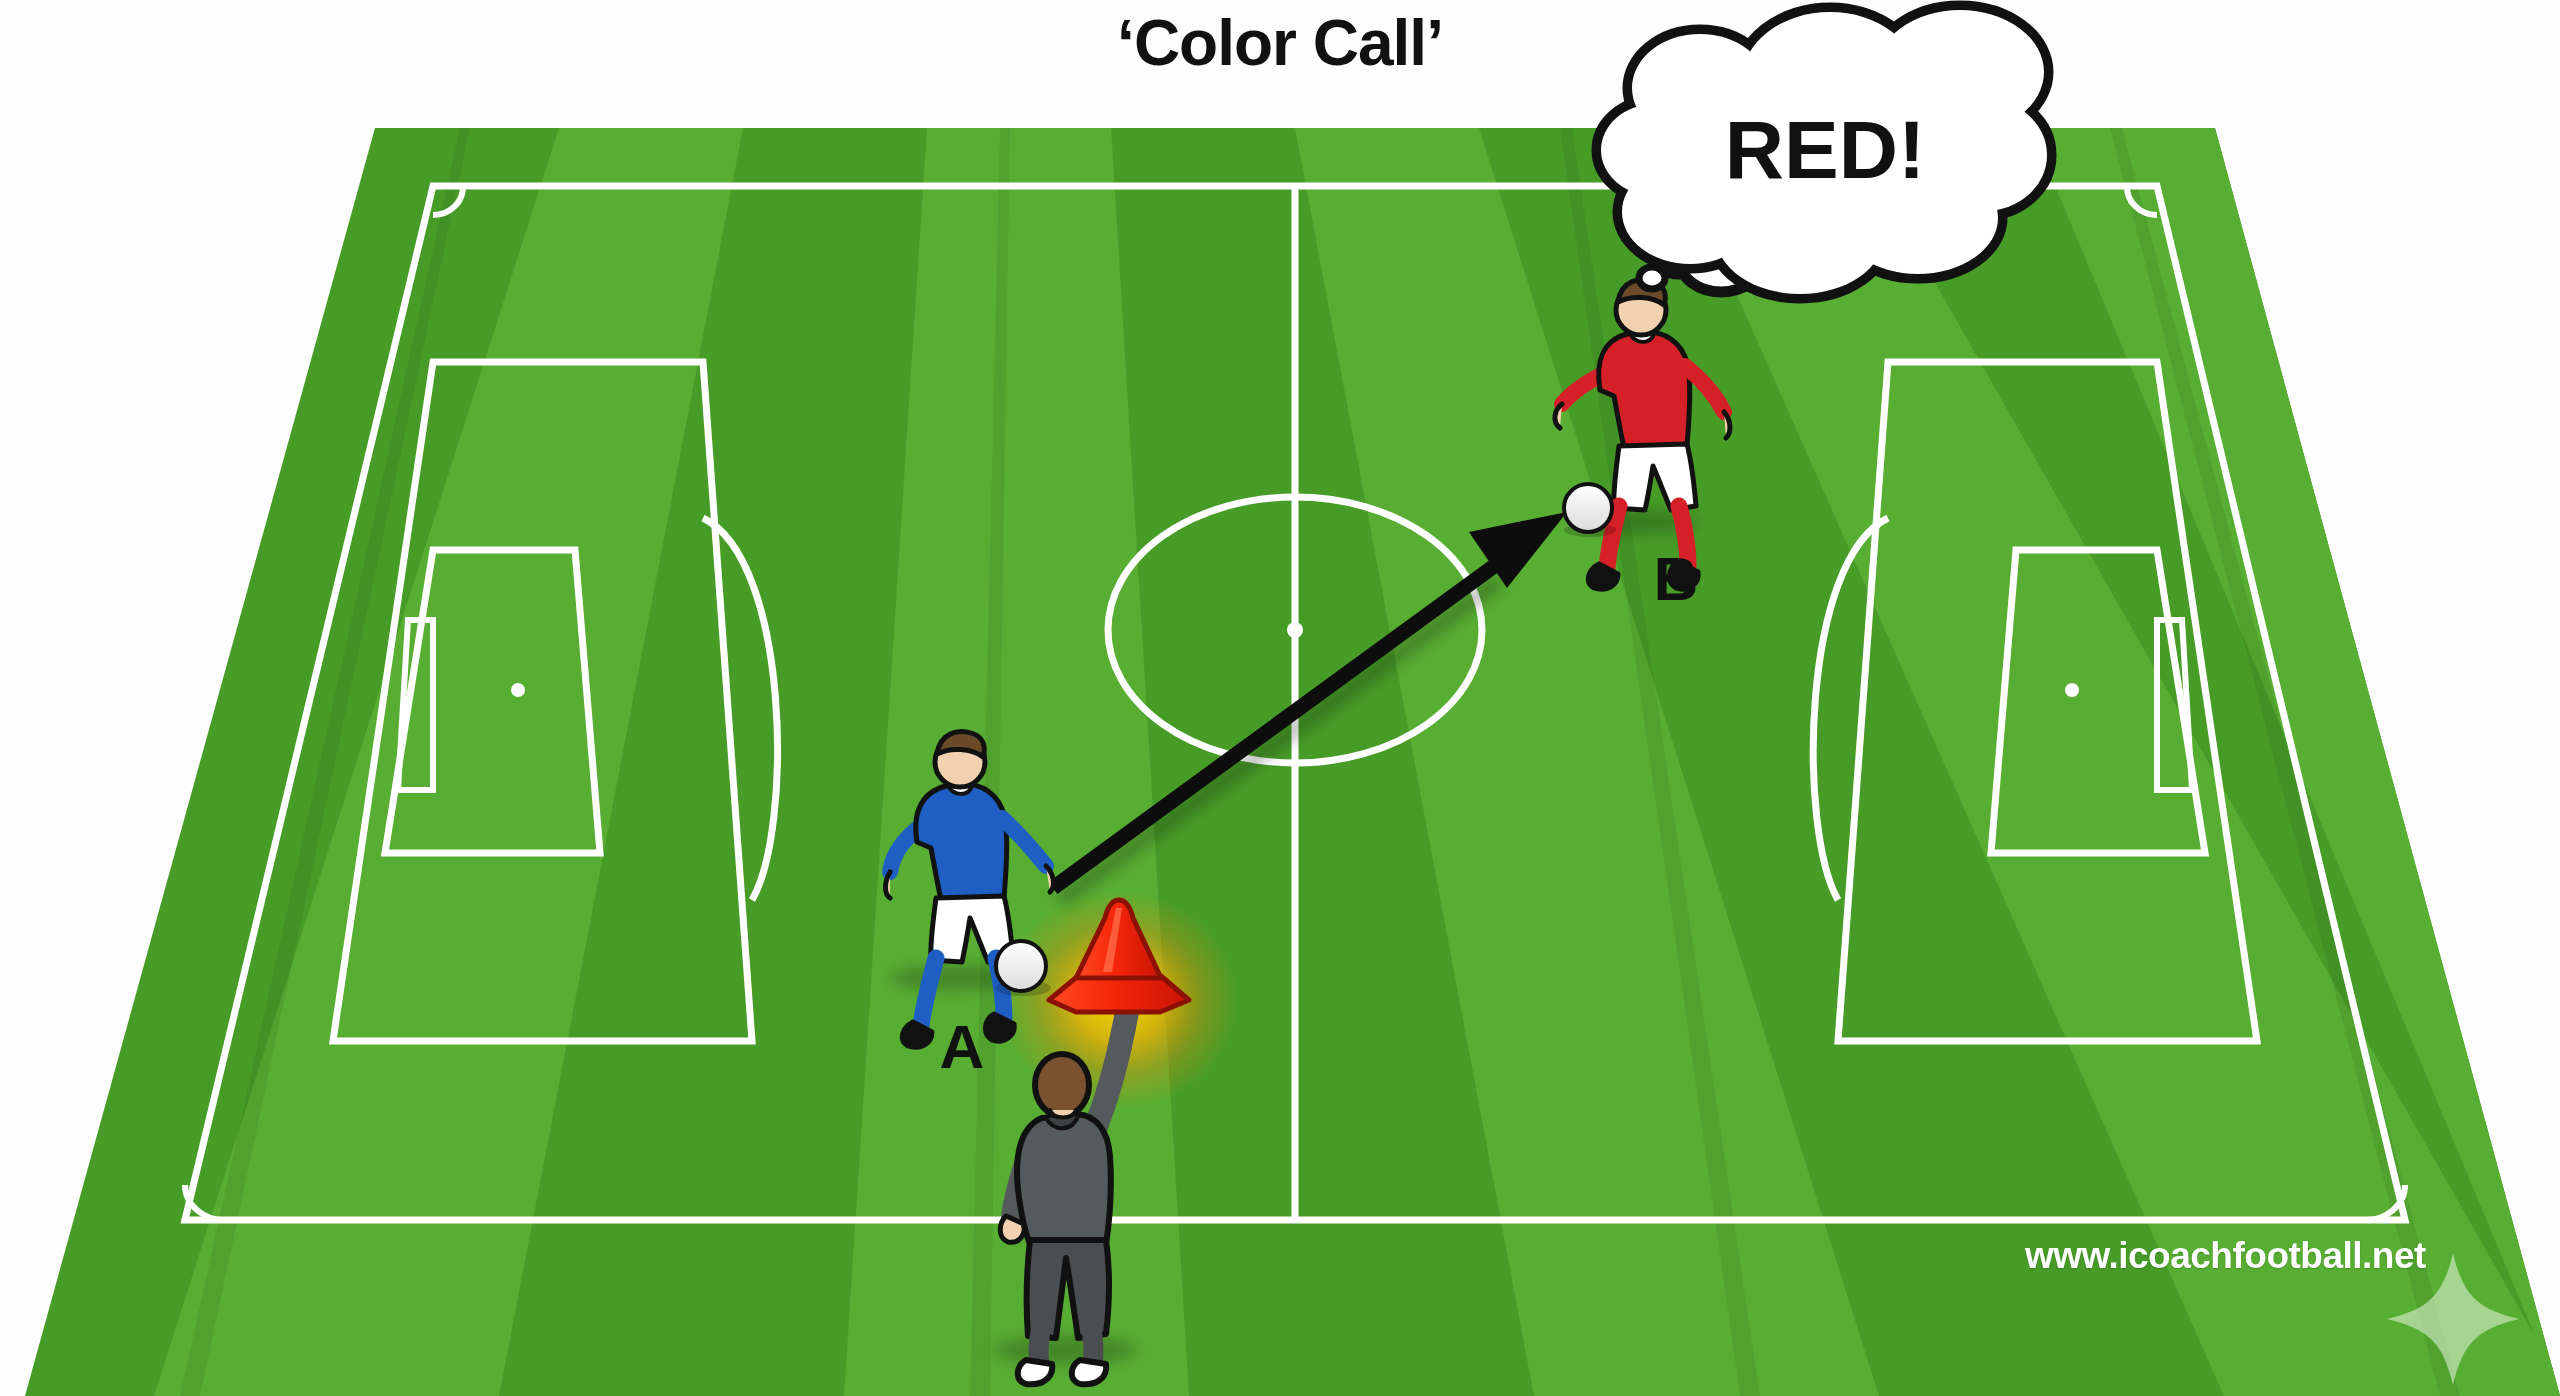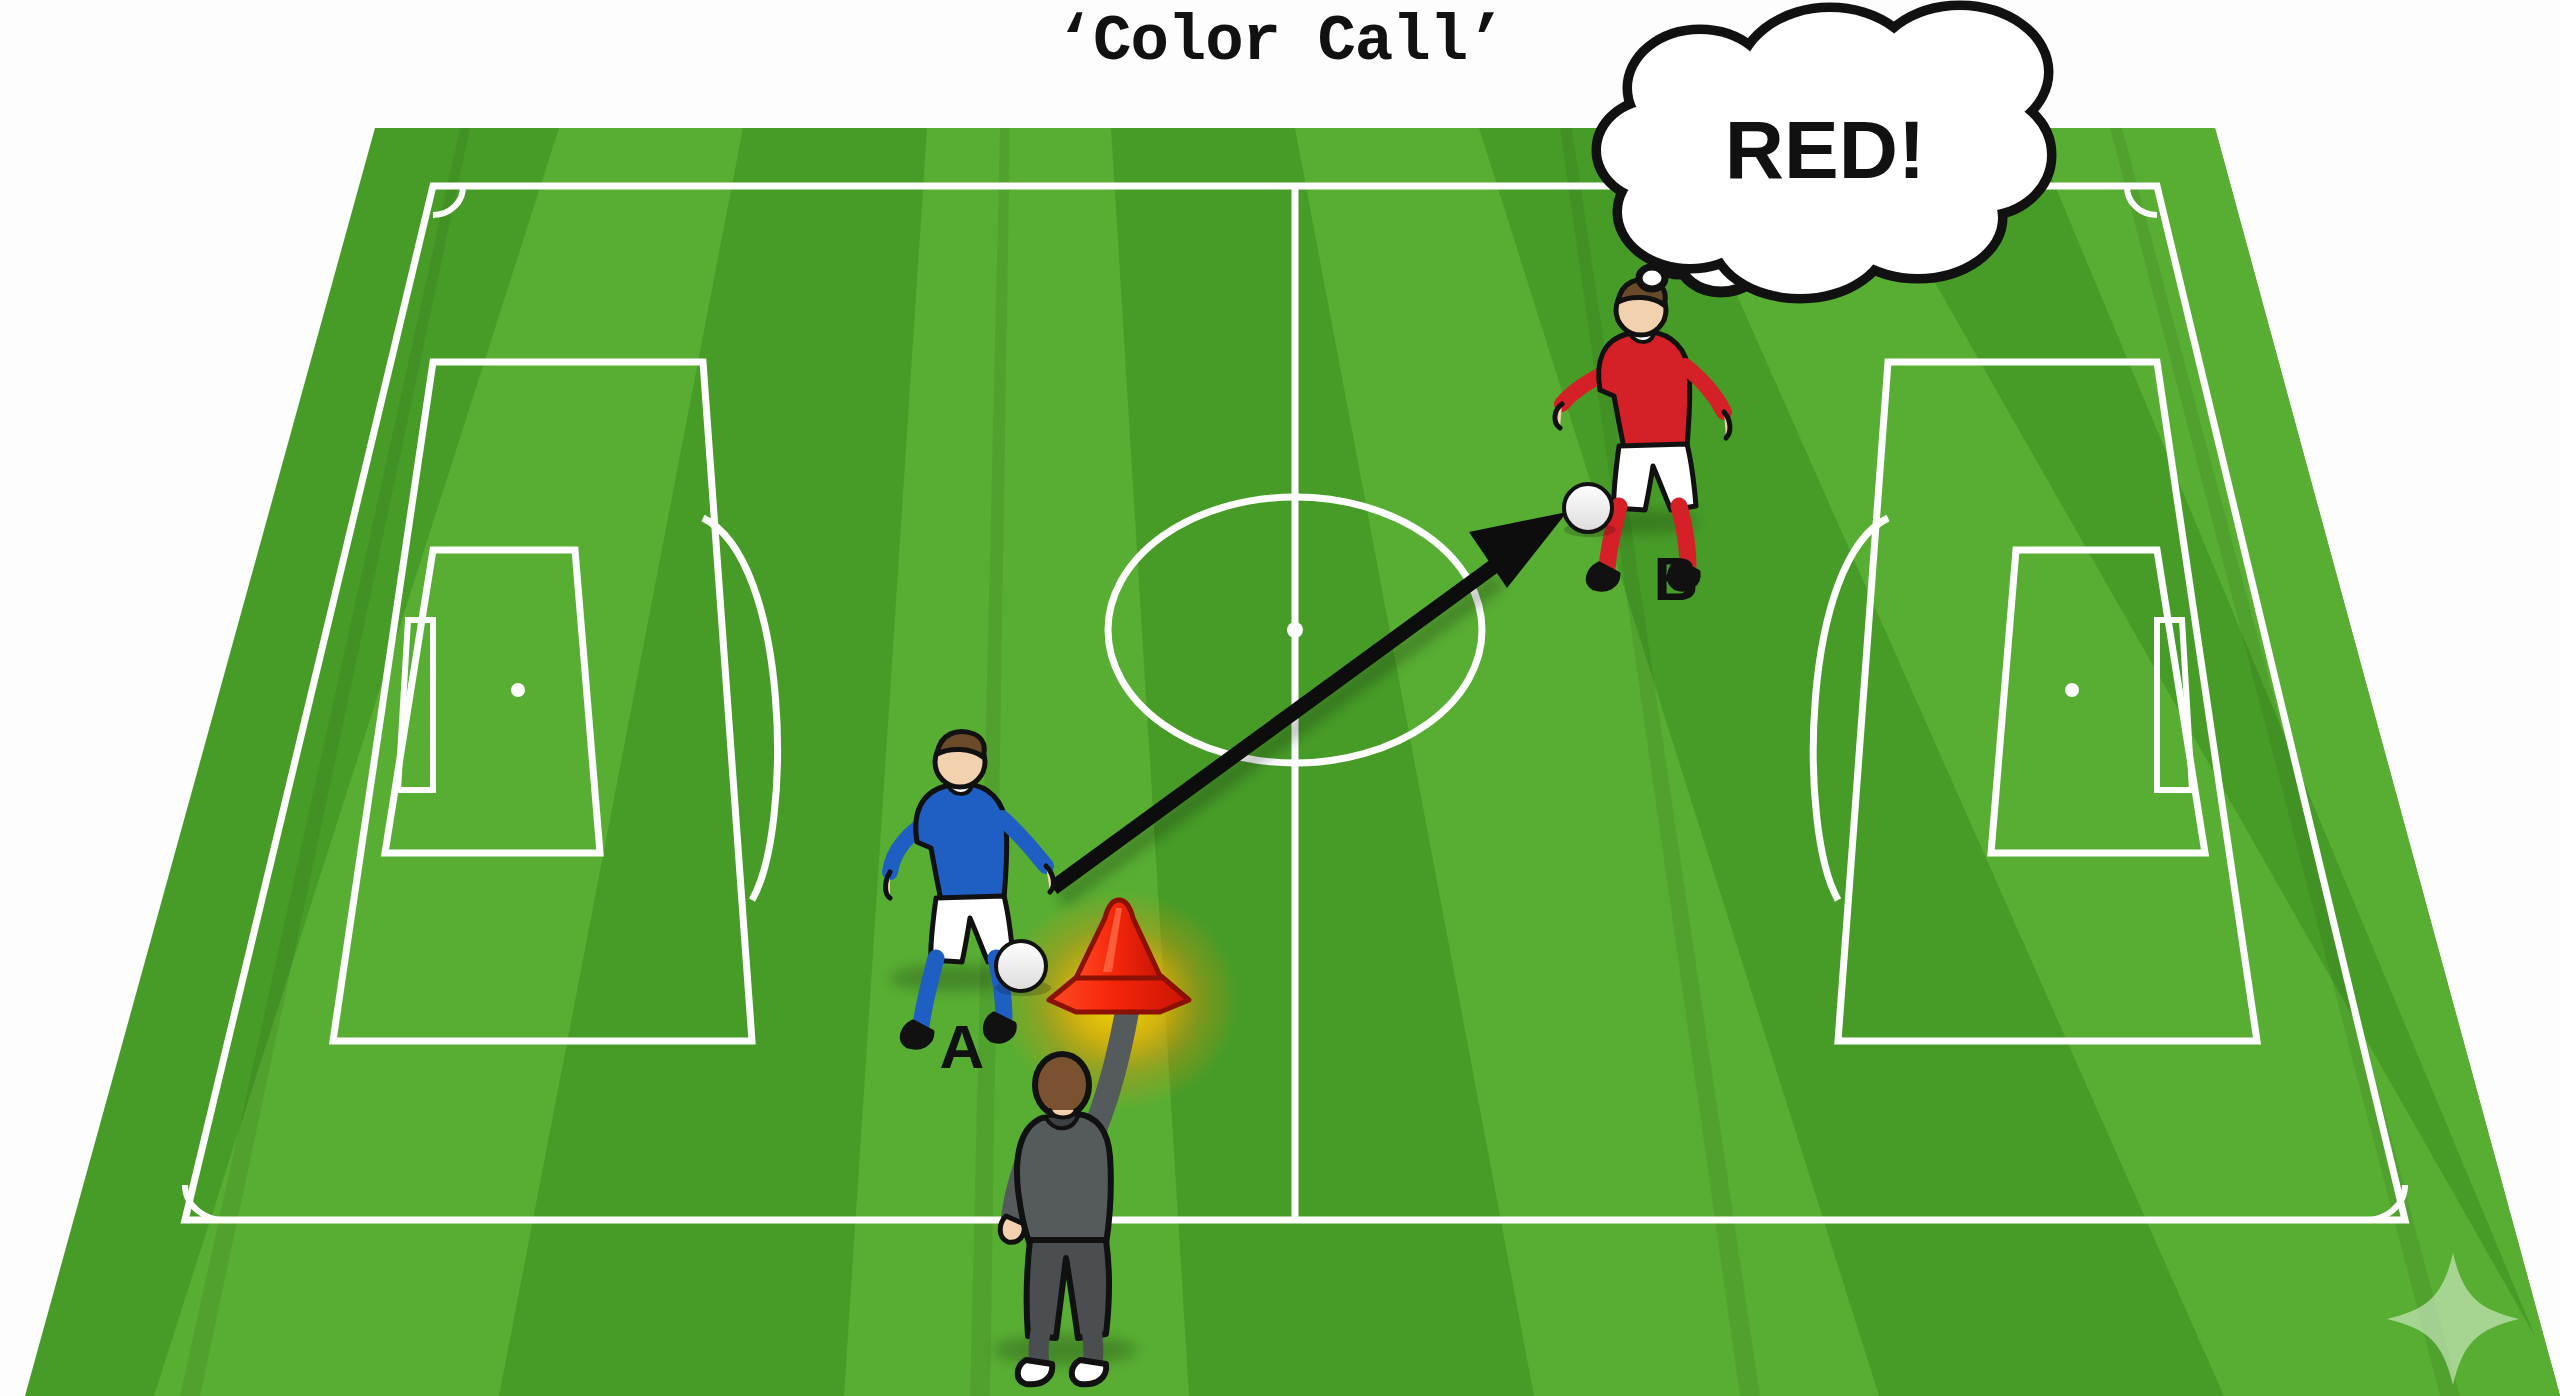--- a/index.html
+++ b/index.html
@@ -20,21 +20,21 @@
   #title {
     position: absolute;
     top: 6px;
     left: 0;
     width: 2560px;
     text-align: center;
     font-size: 64px;
     font-weight: bold;
     color: #111111;
     letter-spacing: -1px;
-    font-family: Liberation Mono, monospace;
+    font-family: Liberation Sans, sans-serif;
   }
   #pitch-svg {
     position: absolute;
     left: 0;
     top: 0;
   }
   #watermark {
     position: absolute;
     left: 2025px;
     top: 1235px;
@@ -304,14 +304,15 @@
           <ellipse cx="1985" cy="155" rx="62" ry="56"></ellipse>
           <ellipse cx="1840" cy="150" rx="128" ry="94"></ellipse>
         </g>
       </g>
 
       <text class="svg-label" x="1825" y="178" font-size="82" fill="#111111" text-anchor="middle">RED!</text>
     </g>
 
   </svg>
 
+  <div id="watermark">www.icoachfootball.net</div>
 
 </div>
 
 </body></html>

